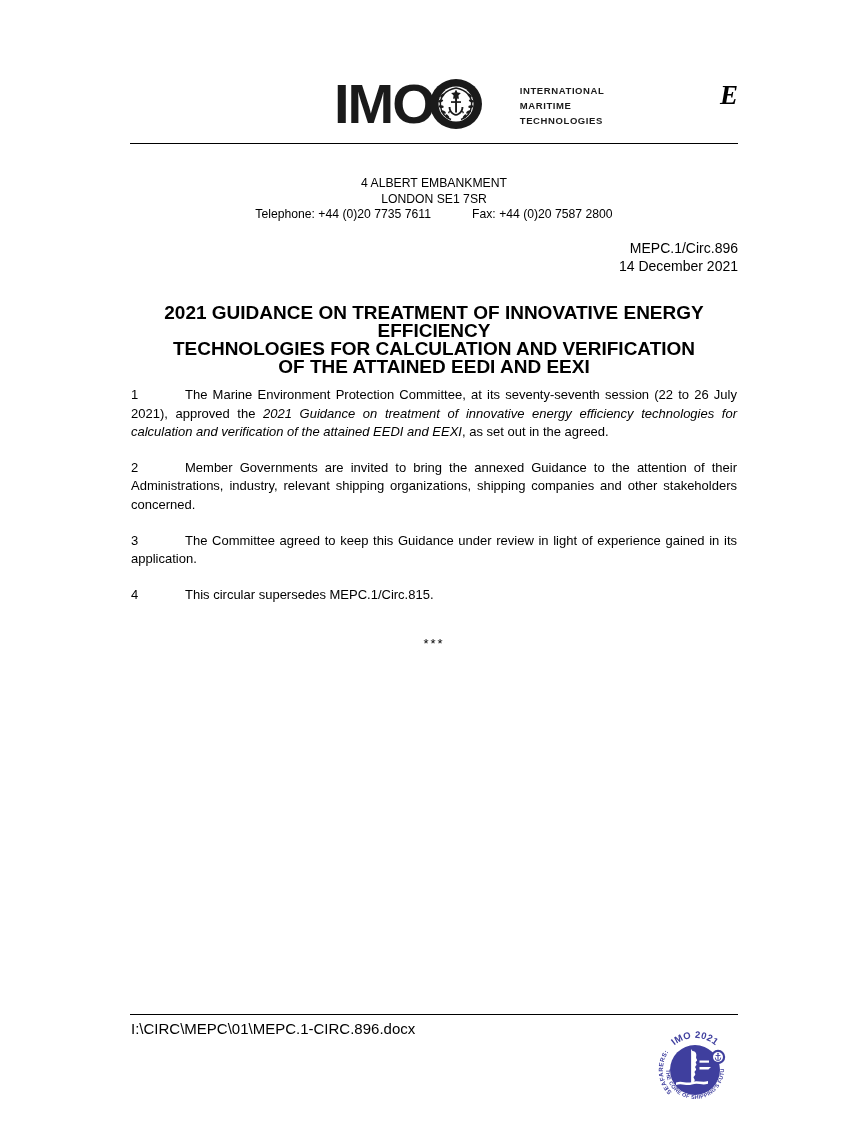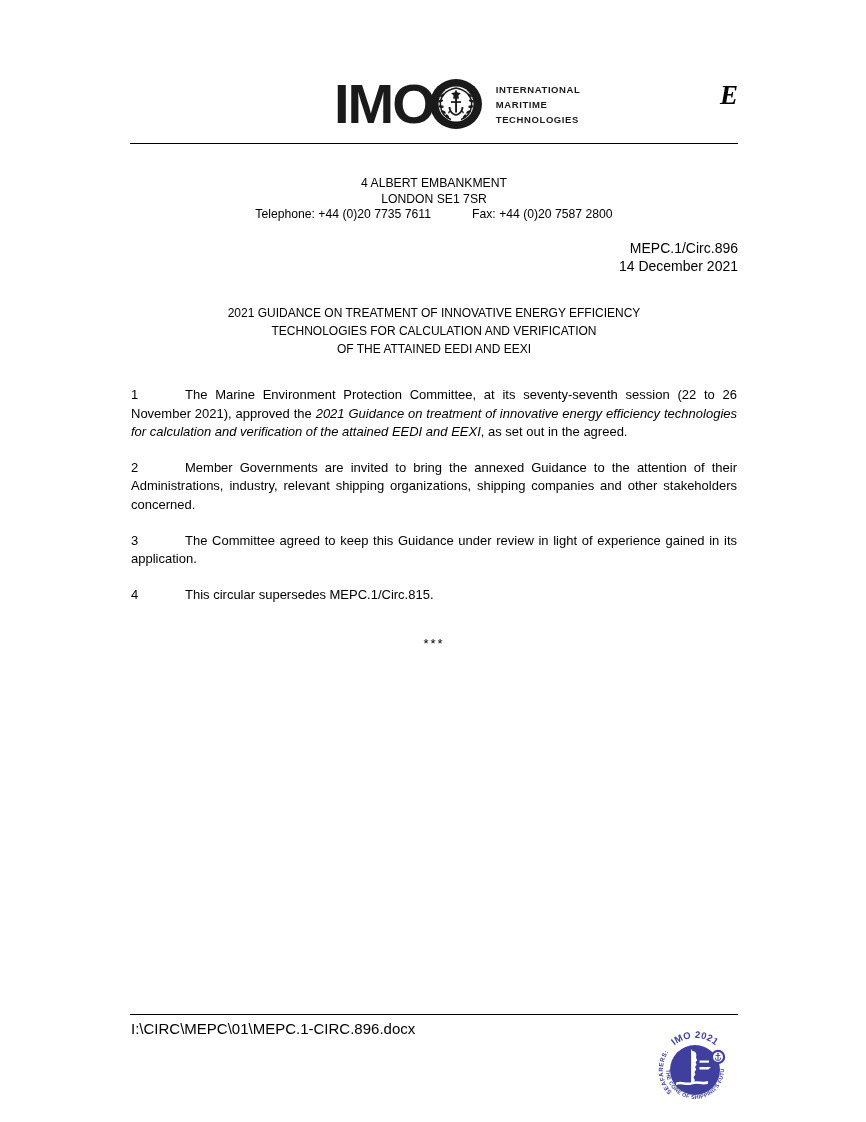--- a/index.html
+++ b/index.html
@@ -26,21 +26,22 @@
     left: 130px;
     top: 72px;
     width: 608px;
     height: 68px;
   }
   .logo-block {
     position: absolute;
     left: 204px;
     top: 8px;
     display: flex;
-    align-items: center;
+    align-items: flex-end;
+    gap: 24px;
   }
   .imo-word {
     display: flex;
     align-items: center;
     height: 48px;
   }
   .imo-letters {
     font-family: "Liberation Sans", sans-serif;
     font-weight: bold;
     font-size: 56px;
@@ -109,22 +110,22 @@
     line-height: 18px;
   }
 
   
   .doc-title {
     position: absolute;
     left: 130px;
     top: 304px;
     width: 608px;
     text-align: center;
-    font-size: 12px;
-    font-weight: normal;
+    font-size: 19px;
+    font-weight: bold;
     line-height: 18px;
   }
   .doc-title span { display: block; }
 
   
   .body-text {
     position: absolute;
     left: 131px;
     top: 386px;
     width: 606px;
@@ -249,21 +250,21 @@
 
   <div class="doc-title">
     <span>2021 GUIDANCE ON TREATMENT OF INNOVATIVE ENERGY EFFICIENCY</span>
     <span>TECHNOLOGIES FOR CALCULATION AND VERIFICATION</span>
     <span>OF THE ATTAINED EEDI AND EEXI</span>
   </div>
 
   <div class="body-text">
 
     <p class="para">
-      <span class="pnum">1</span><span>The Marine Environment Protection Committee, at its seventy-seventh session (22 to 26 November 2021), approved the </span><span class="ital">2021 Guidance on treatment of innovative energy efficiency technologies for calculation and verification of the attained EEDI and EEXI</span><span>, as set out in the agreed.</span>
+      <span class="pnum">1</span><span>The Marine Environment Protection Committee, at its seventy-seventh session (22 to 26 July 2021), approved the </span><span class="ital">2021 Guidance on treatment of innovative energy efficiency technologies for calculation and verification of the attained EEDI and EEXI</span><span>, as set out in the agreed.</span>
     </p>
 
     <p class="para">
       <span class="pnum">2</span><span>Member Governments are invited to bring the annexed Guidance to the attention of their Administrations, industry, relevant shipping organizations, shipping companies and other stakeholders concerned.</span>
     </p>
 
     <p class="para">
       <span class="pnum">3</span><span>The Committee agreed to keep this Guidance under review in light of experience gained in its application.</span>
     </p>
 

